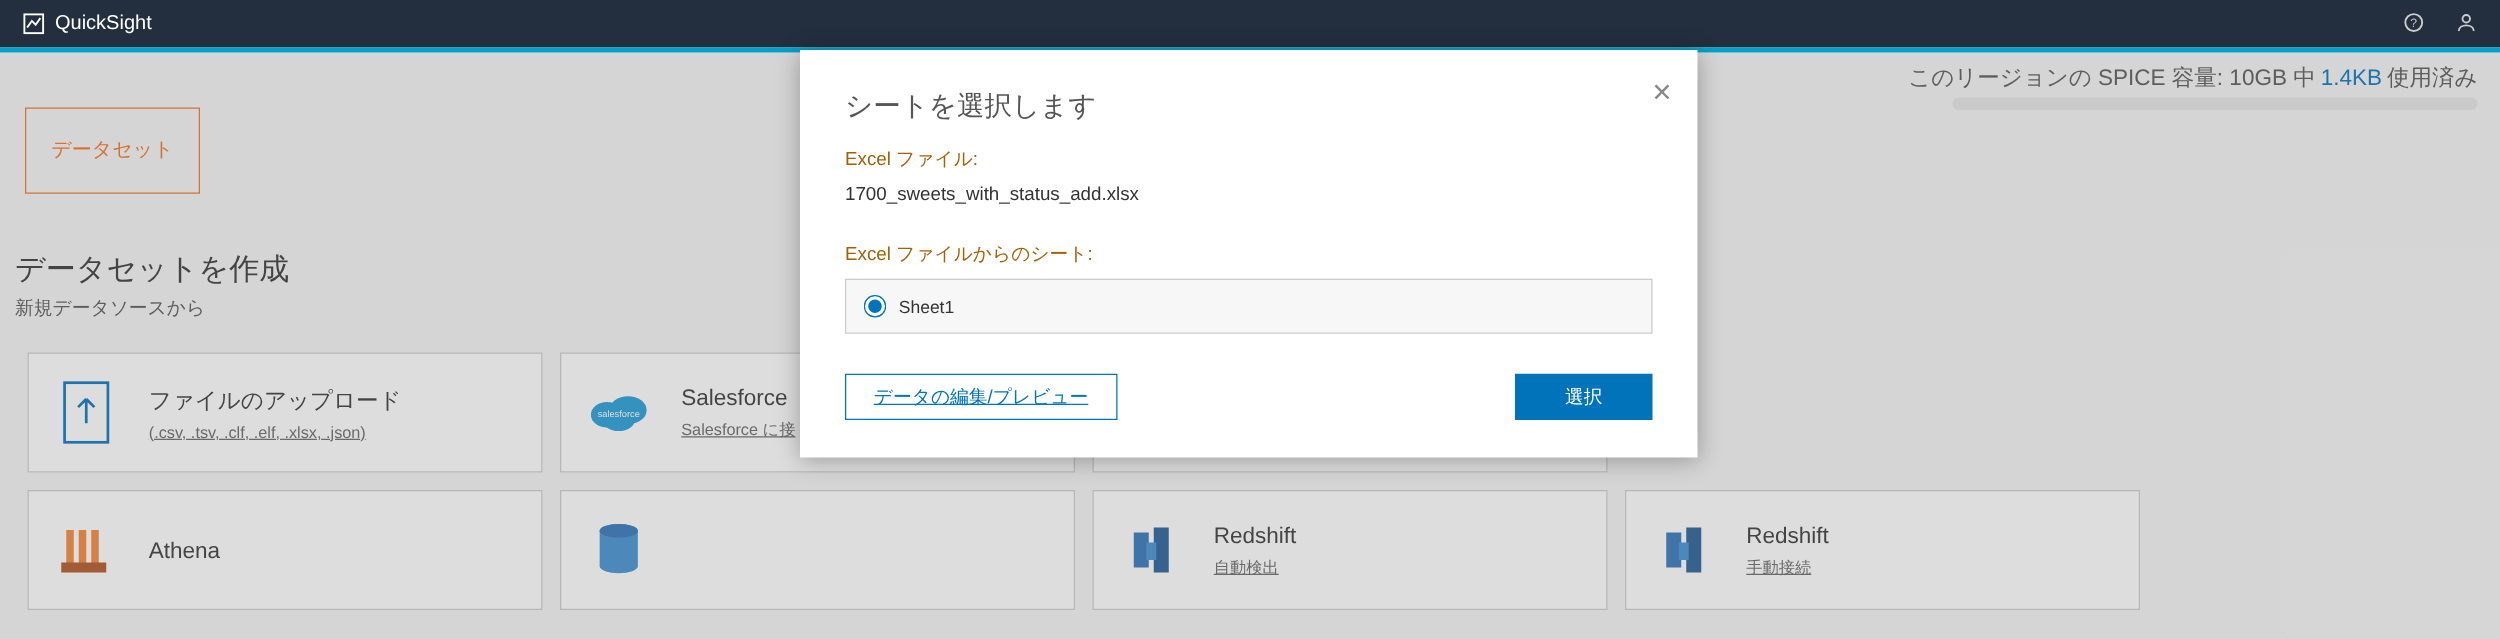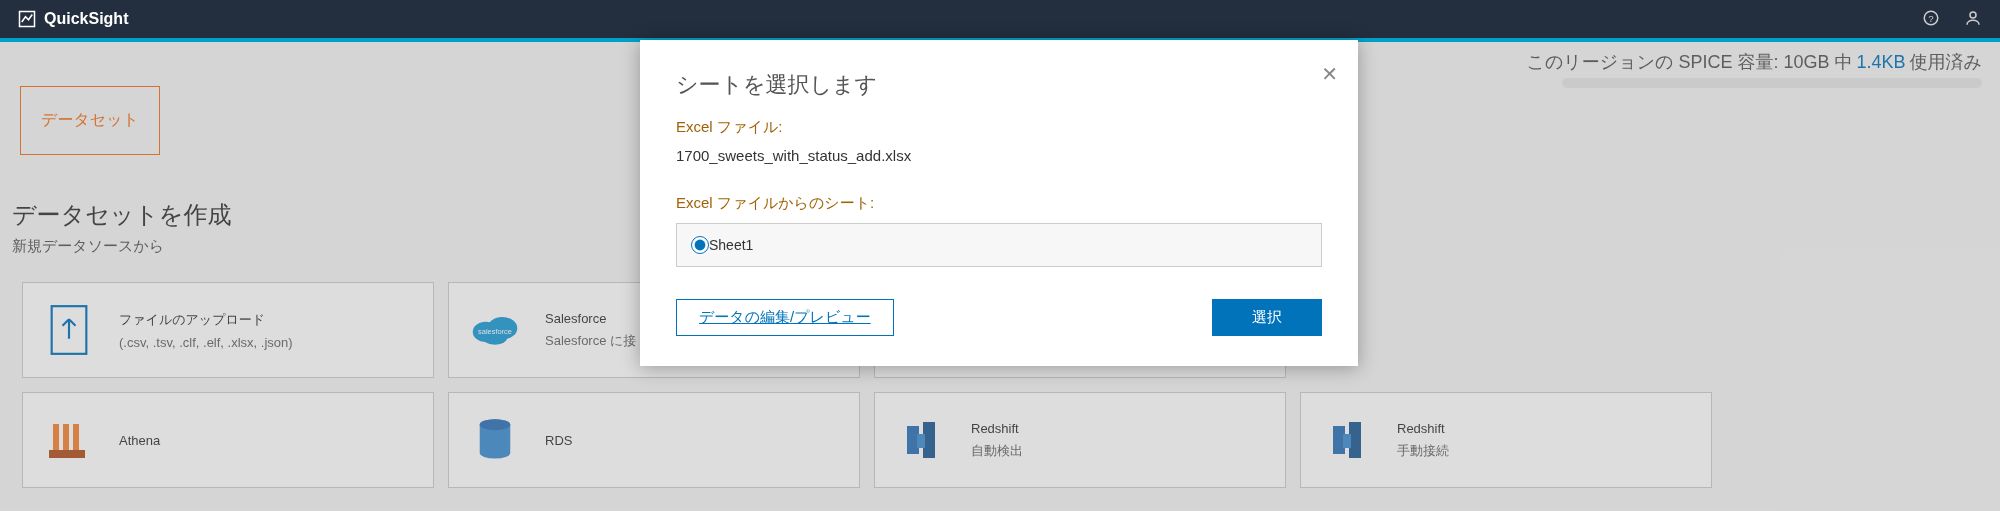--- a/index.html
+++ b/index.html
@@ -22,21 +22,21 @@
     align-items: center;
     justify-content: space-between;
     padding: 0 18px;
   }
   .brand {
     display: flex;
     align-items: center;
     gap: 8px;
     color: #fff;
     font-size: 16px;
-    font-weight: 700;
+    font-weight: 400;
   }
   .brand-icon { width: 18px; height: 18px; }
   .topbar-right {
     display: flex;
     align-items: center;
     gap: 24px;
     color: #dcdcdc;
   }
   .topbar-right .icon { cursor: pointer; }
 
@@ -95,22 +95,22 @@
     border: 1px solid #ccc;
     background: #fff;
     display: flex;
     align-items: center;
     gap: 24px;
     padding: 0 20px;
     cursor: pointer;
   }
   .card .ci { width: 52px; height: 52px; display:flex; align-items:center; justify-content:center; }
   .card .ct { flex:1; }
-  .card .ct .t1 { font-size: 13px; color: #333; }
-  .card .ct .t2 { font-size: 13px; color: #666; margin-top: 6px; }
+  .card .ct .t1 { font-size: 18px; color: #333; }
+  .card .ct .t2 { font-size: 13px; color: #666; margin-top: 6px; text-decoration: underline; }
 
   
   .overlay {
     position: absolute; inset: 0;
     background: rgba(255,255,255,0);
     pointer-events: none;
   }
   .page-dim {
     position: absolute; left:0; right:0; top:42px; bottom:0;
     background: rgba(120,120,120,0.25);
@@ -129,21 +129,21 @@
     position: absolute; right: 20px; top: 22px;
     color: #888; font-size: 20px; cursor: pointer;
   }
   .mlabel { font-size: 15px; color: #a16207; margin-top: 18px; }
   .mvalue { font-size: 15px; color: #333; margin-top: 10px; }
   .sheet-box {
     margin-top: 10px;
     border: 1px solid #ccc;
     background: #f7f7f7;
     padding: 12px 14px;
-    display: flex; align-items: center; 
+    display: flex; align-items: center; gap: 10px;
   }
   .sheet-box input[type=radio] {
     width: 18px; height: 18px; accent-color: #0073bb;
   }
   .modal-actions {
     display: flex; justify-content: space-between;
     margin-top: 32px;
   }
   .btn-outline {
     border: 1px solid #0073bb;
@@ -265,23 +265,20 @@
     </div>
 
     <div class="card">
       <div class="ci">
         <svg width="44" height="48" viewBox="0 0 40 44">
             <ellipse cx="20" cy="8" rx="14" ry="5" fill="#2e73b8"></ellipse>
             <path d="M6 8 v26 a14 5 0 0 0 28 0 V8" fill="#3f8ed0"></path>
             <ellipse cx="20" cy="8" rx="14" ry="5" fill="#2e73b8"></ellipse>
           </svg>
       </div>
-      <div class="ct">
-        <div class="t1">RDS</div>
-      </div>
     </div>
 
     <div class="card">
       <div class="ci">
         <svg width="48" height="48" viewBox="0 0 48 48">
             <rect x="10" y="10" width="12" height="28" fill="#2e73b8"></rect>
             <rect x="26" y="6" width="12" height="36" fill="#205b96"></rect>
             <rect x="20" y="18" width="8" height="14" fill="#3f8ed0"></rect>
           </svg>
       </div>

